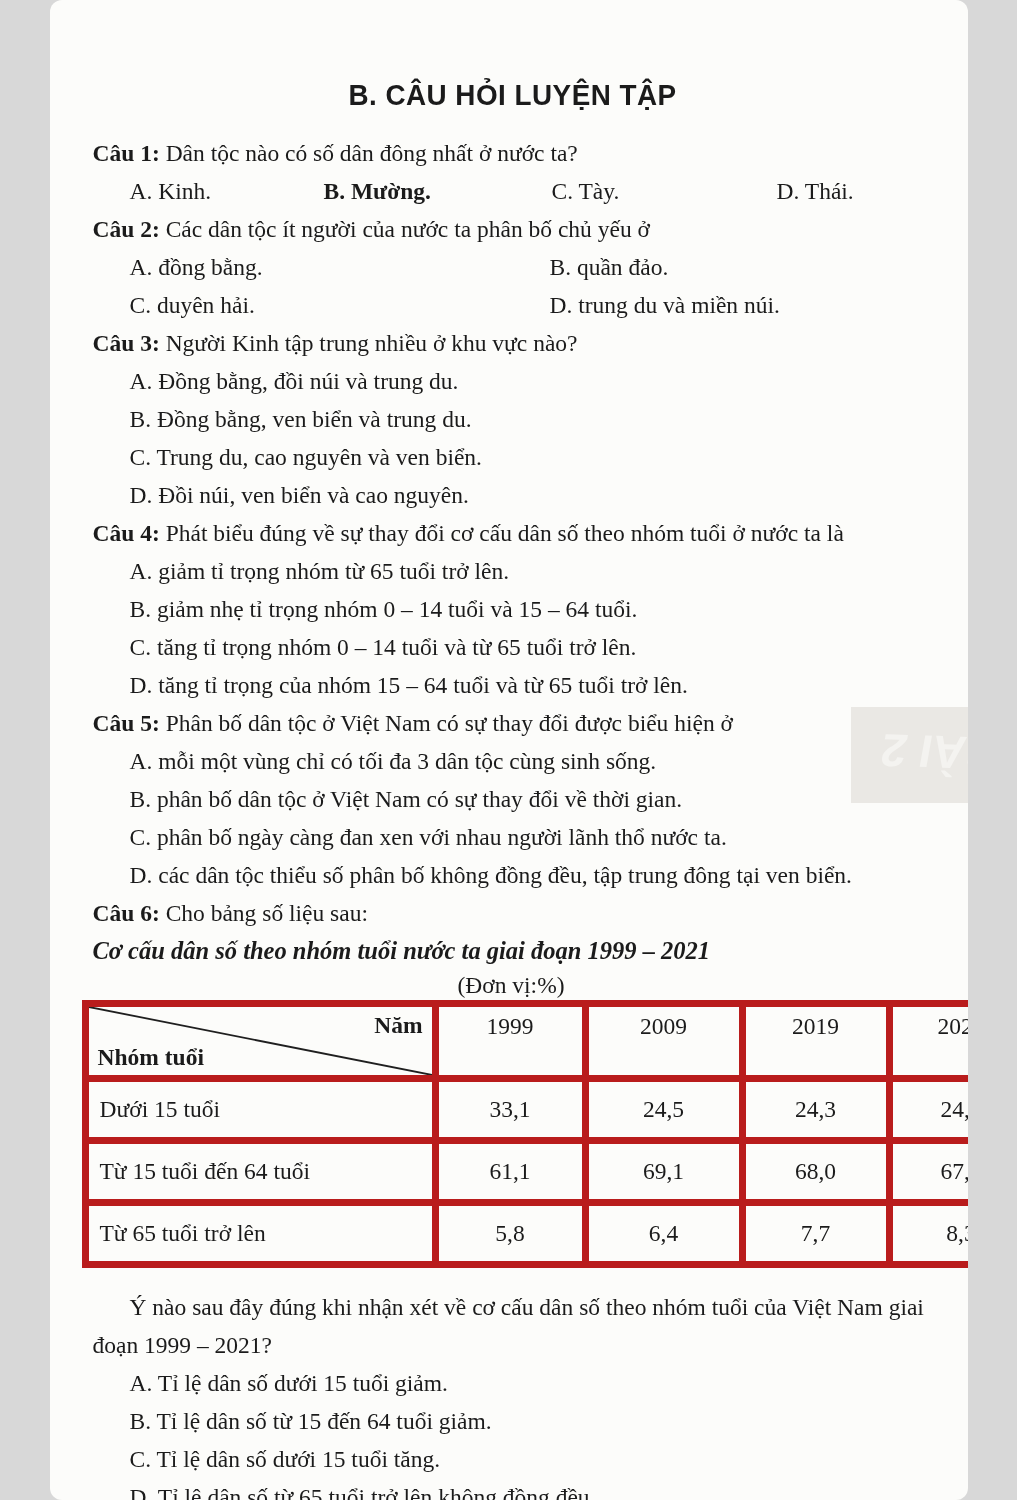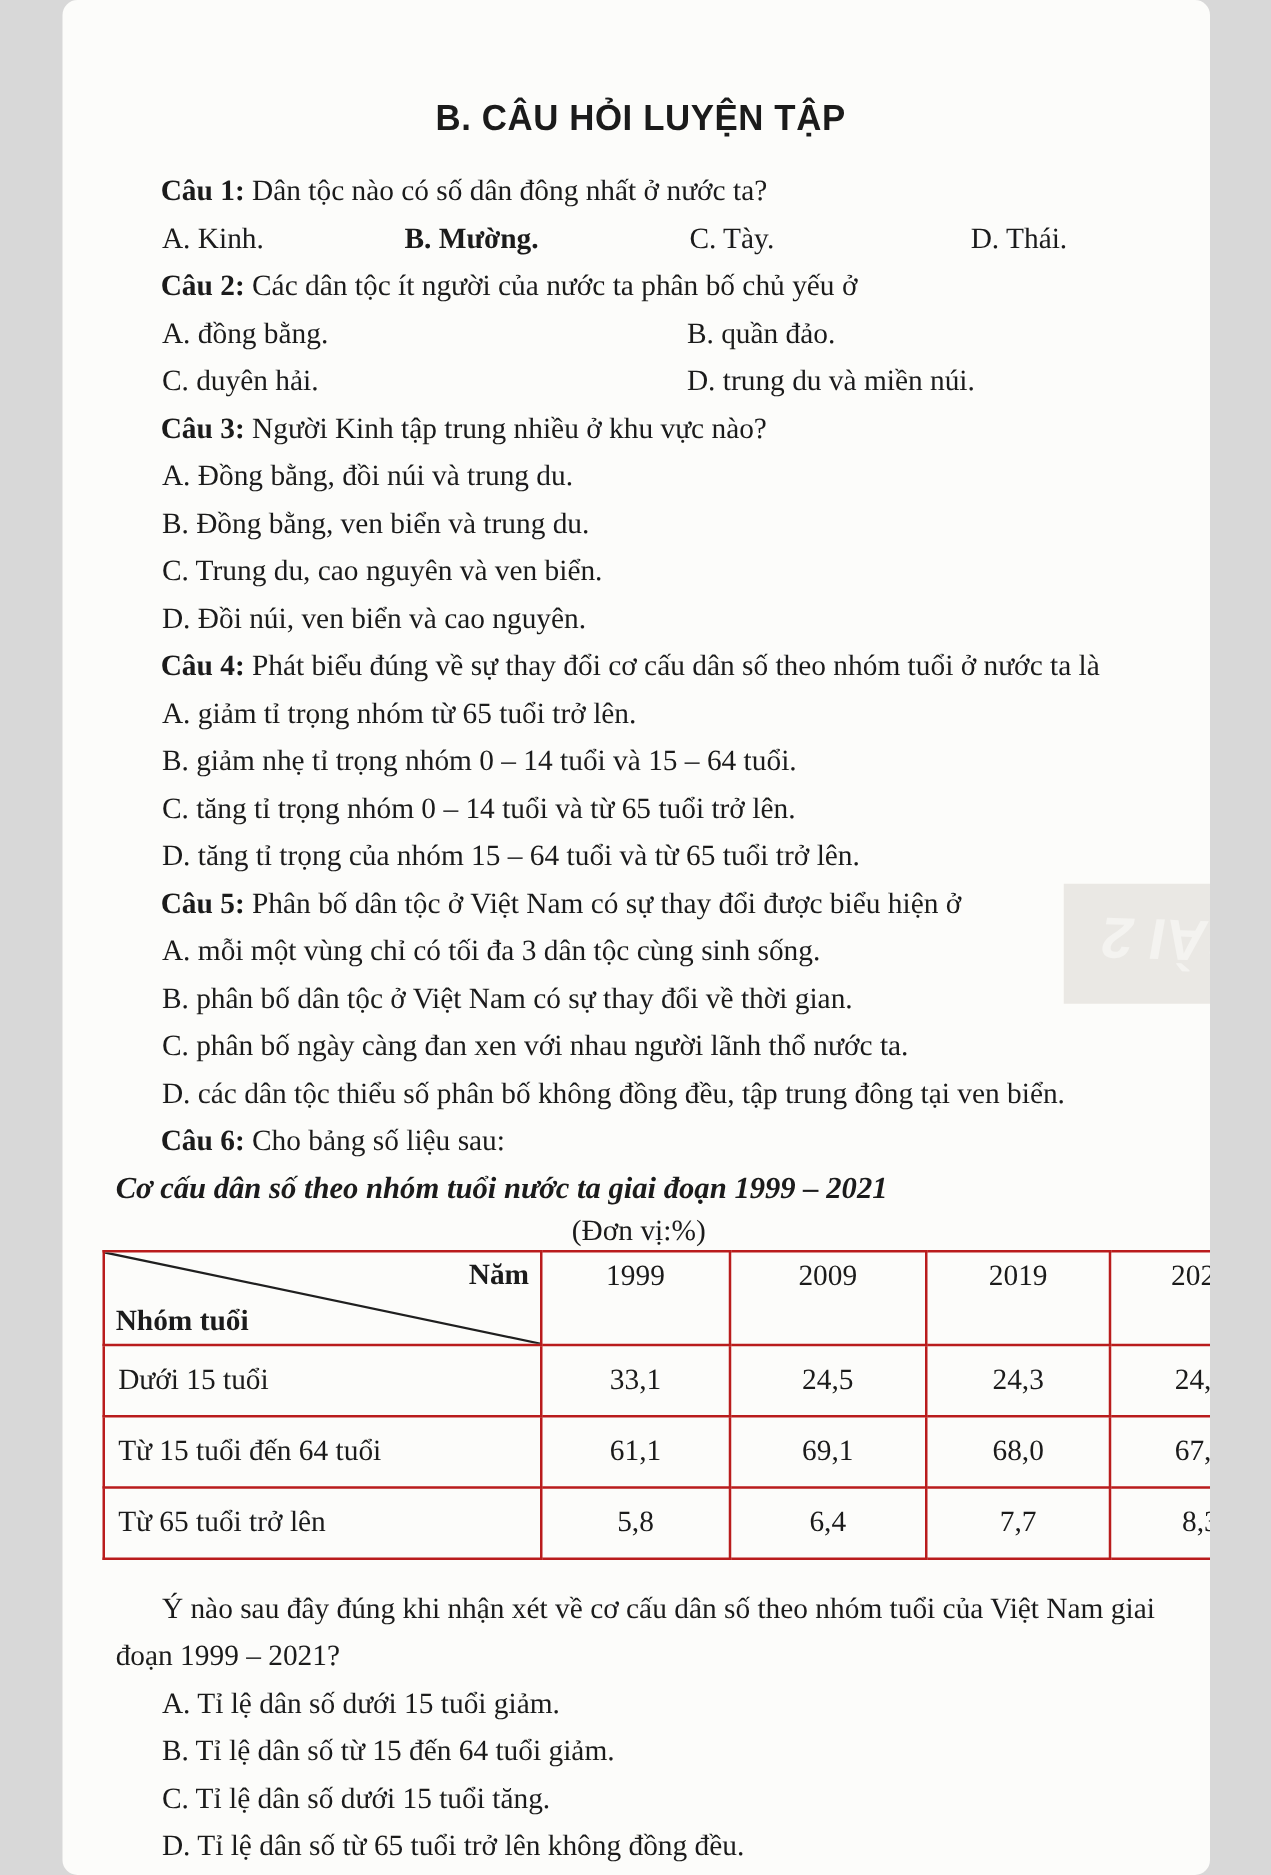--- a/index.html
+++ b/index.html
@@ -24,21 +24,21 @@
     margin: 78px 0 22px 0;
     text-align: center;
     font-family: "Liberation Sans", sans-serif;
     font-weight: bold;
     font-size: 29px;
     line-height: 34px;
     letter-spacing: 0.5px;
     transform: scaleX(0.96);
   }
   .line { font-size: 23.5px; line-height: 38px; margin: 0; }
-  .q-label { font-weight: bold; margin-left: 36px; }
+  .q-label { font-weight: bold; }
   .opts { padding-left: 37px; }
   .opts-row4 { display: flex; }
   .opts-row4 .o0 { width: 194px; }
   .opts-row4 .o1 { width: 228px; font-weight: bold; }
   .opts-row4 .o2 { width: 225px; }
   .opts-grid2 { display: grid; grid-template-columns: 420px 1fr; }
   .table-title {
     text-align: left;
     font-weight: bold;
     font-style: italic;
@@ -54,21 +54,21 @@
     padding-right: 2px;
   }
   table.data-table {
     border-collapse: collapse;
     margin-left: -11px;
     width: 952px;
     table-layout: fixed;
     font-size: 23.5px;
   }
   table.data-table td, table.data-table th {
-    border: 2px solid #b91c1c;
+    border: 7px solid #b91c1c;
     padding: 14px;
     font-weight: normal;
   }
   .col-label { width: 350px; }
   .col-y0 { width: 150px; }
   .col-y1 { width: 157px; }
   .col-y2 { width: 147px; }
   .col-y3 { width: 144px; }
   .hdr-row { height: 75px; }
   .data-row { height: 38px; }

